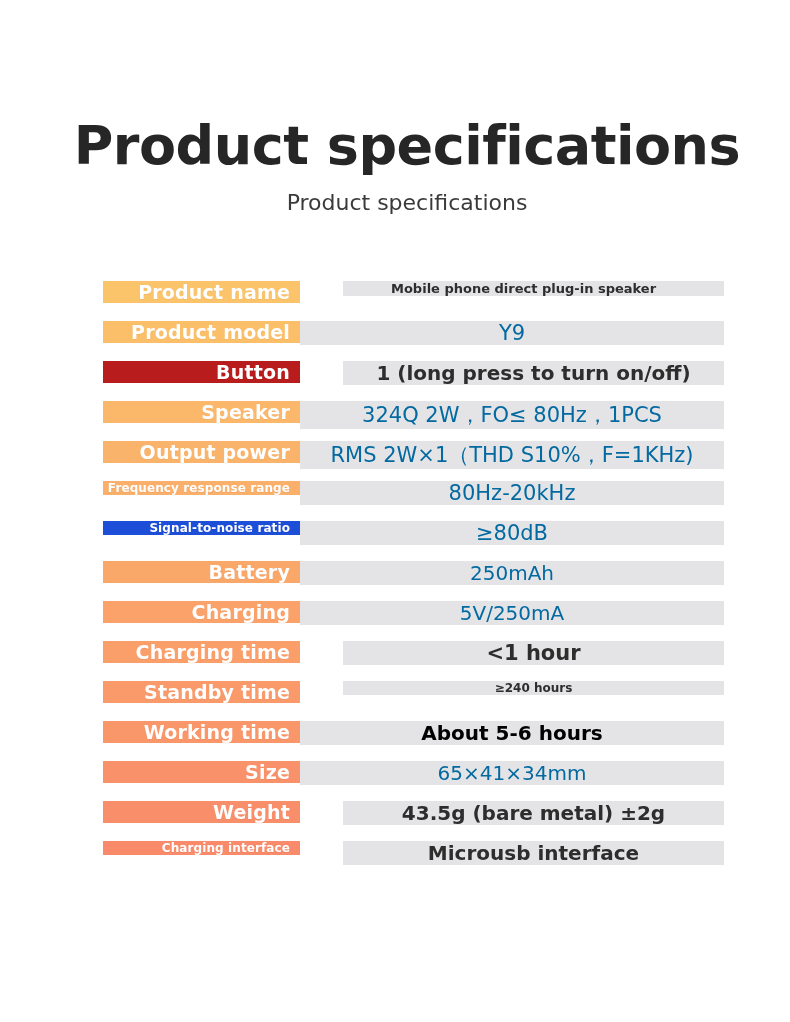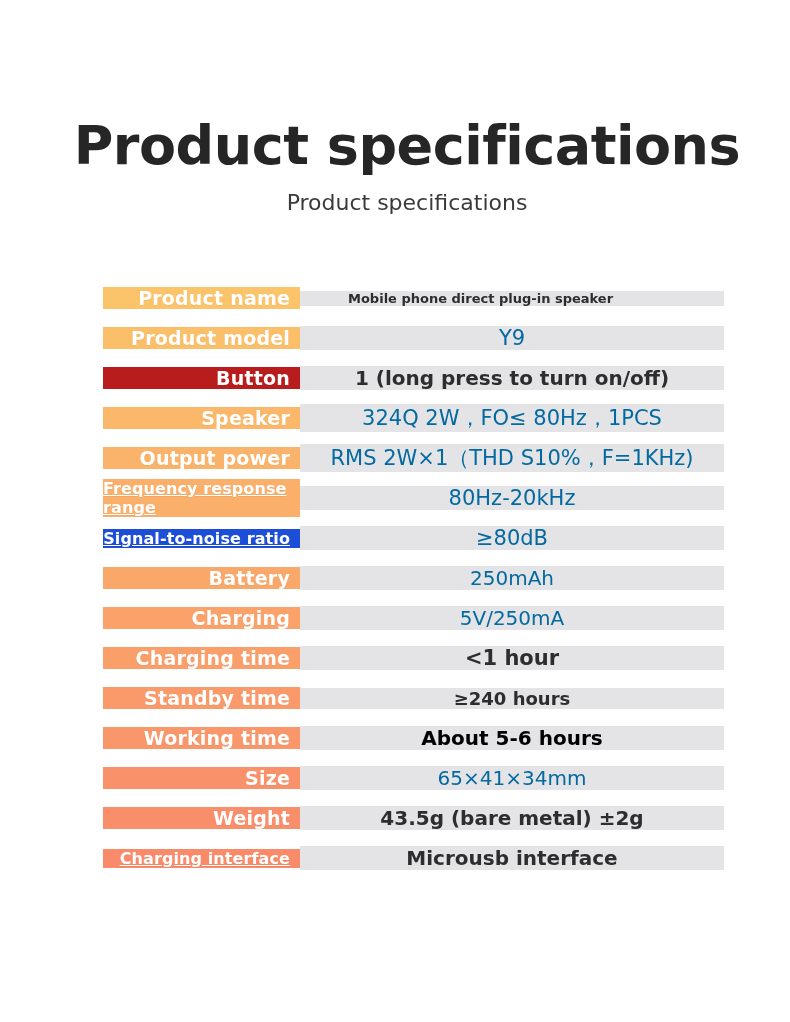--- a/index.html
+++ b/index.html
@@ -48,42 +48,41 @@
 
   
   .spec-table {
     position: absolute;
     left: 103px;
     top: 281px;
     width: 621px;
   }
   .spec-row {
     display: flex;
-    align-items: center;
+    align-items: flex-start;
     height: 34px;
     margin-bottom: 6px;
   }
   .spec-label {
     width: 197px;
     flex: 0 0 197px;
     display: flex;
     align-items: center;
     justify-content: flex-end;
     padding-right: 10px;
     box-sizing: border-box;
     color: #ffffff;
     font-weight: 700;
     font-size: 19px;
     letter-spacing: 0.2px;
     text-shadow: 0 1px 0 rgba(0,0,0,0.04);
   }
   .spec-label.small {
-    font-size: 16px;
+    font-size: 12px;
     letter-spacing: 0.1px;
-    text-decoration: underline;
   }
   .spec-value {
     flex: 1 1 auto;
     background: #e4e4e6;
     display: flex;
     align-items: center;
     justify-content: center;
     box-sizing: border-box;
     padding: 0 10px;
     color: #3b3b3b;
@@ -102,24 +101,25 @@
   }
   .spec-value.gray {
     color: #000000;
   }
   .spec-value.light {
     color: #0369a1;
     font-weight: 400;
   }
   .spec-value.dark {
     color: #2d2d2d;
+    margin-left: 43px;
   }
   .spec-value.sz21 { font-size: 21px; }
   .spec-value.sz20 { font-size: 20px; }
-  .spec-value.sz18 { font-size: 18px; }
+  .spec-value.sz18 { font-size: 12px; }
 </style>
 </head>
 <body>
 
 <div class="page">
 
   <div class="header">
     <div class="title">Product specifications</div>
     <div class="subtitle">Product specifications</div>
   </div>

